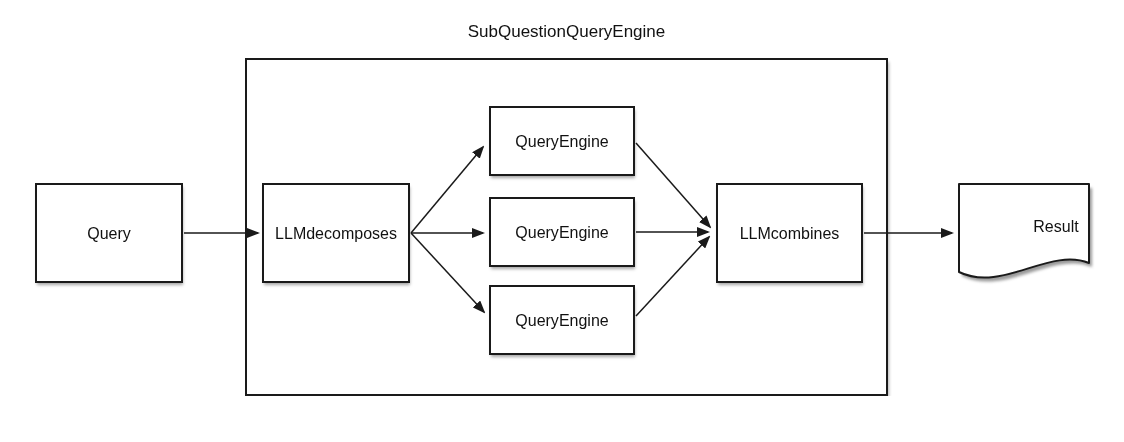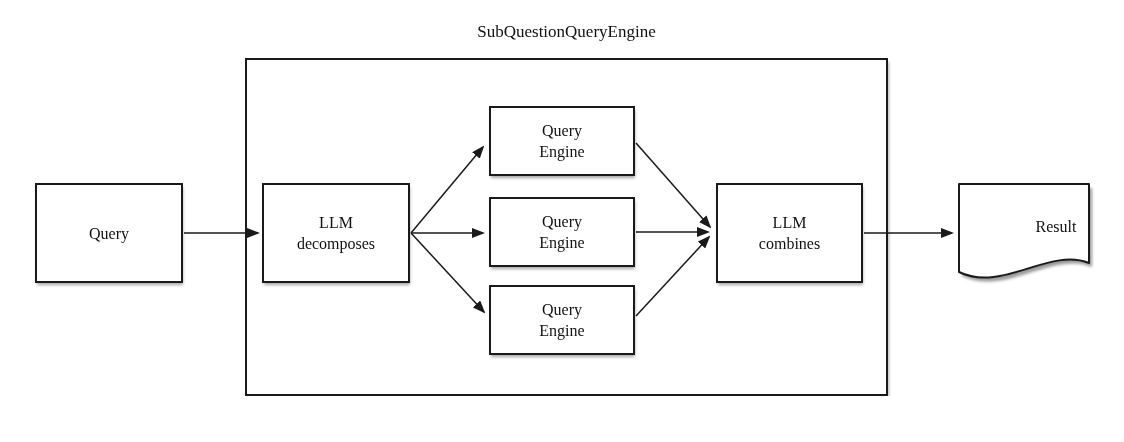--- a/index.html
+++ b/index.html
@@ -5,37 +5,36 @@
   html, body {
     margin: 0;
     padding: 0;
     background: #ffffff;
   }
   #canvas {
     position: relative;
     width: 1124px;
     height: 396px;
     background: #ffffff;
-    font-family: Liberation Serif, serif;
+    font-family: Liberation Sans, sans-serif;
     color: #111111;
     overflow: hidden;
   }
   #arrow-layer {
     position: absolute;
     left: 0; top: 0;
     width: 1124px; height: 442px;
     pointer-events: none;
   }
   .node {
     position: absolute;
     box-sizing: border-box;
     background: #ffffff;
     border: 2px solid #1a1a1a;
     display: flex;
-    flex-direction: column;
     align-items: center;
     justify-content: center;
     text-align: center;
     font-size: 16px;
     line-height: 21px;
     box-shadow: 1px 3px 3px -1px rgba(0,0,0,0.35);
   }
   .node span { display: block; }
   #outer-container {
     position: absolute;

